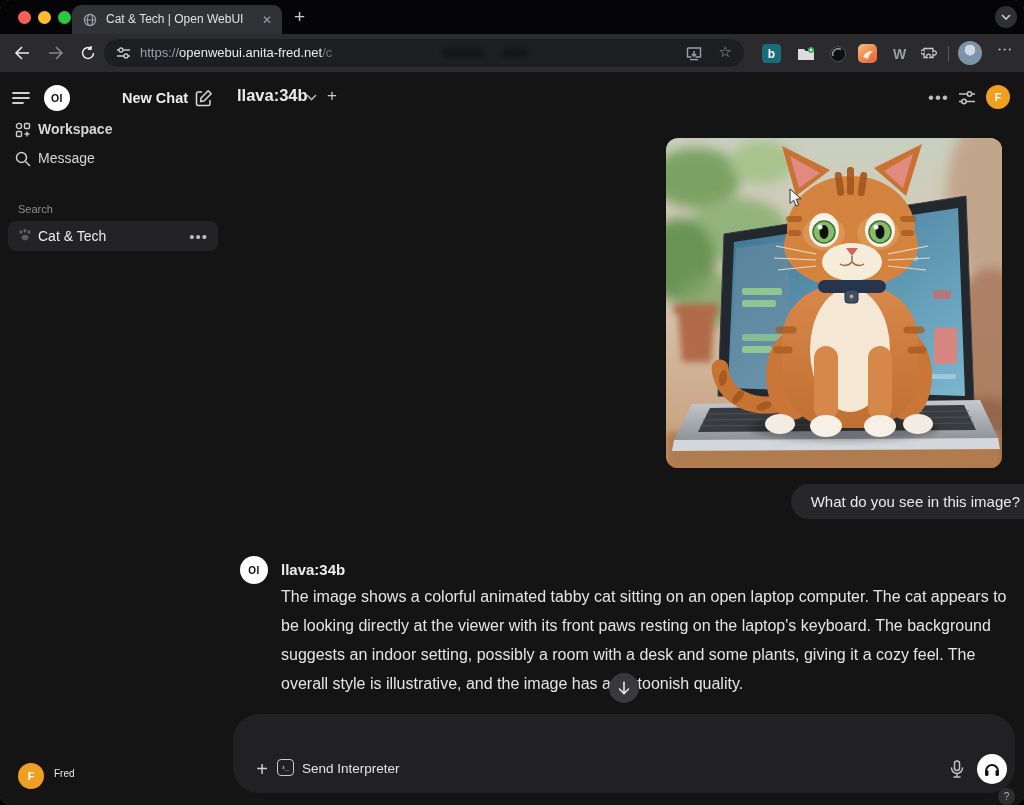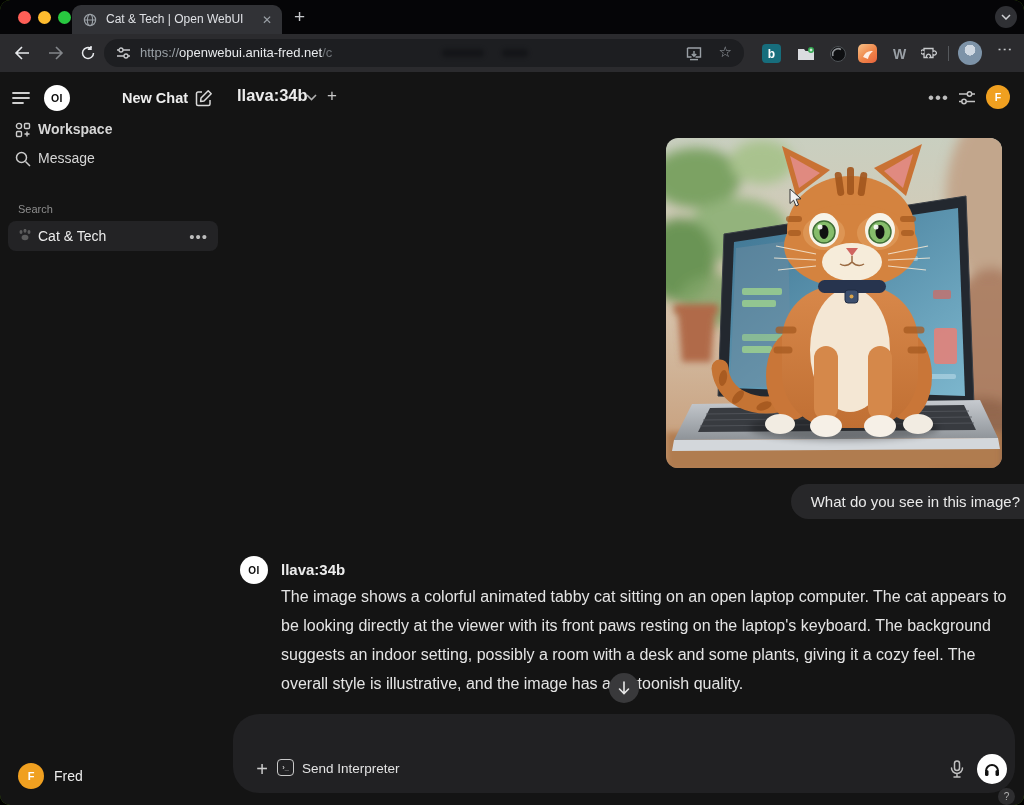--- a/index.html
+++ b/index.html
@@ -40,21 +40,21 @@
   .oi-logo{width:26px;height:26px;border-radius:50%;background:#fff;color:#0a0a0a;
      display:flex;align-items:center;justify-content:center;font-size:10.5px;font-weight:900;letter-spacing:.5px;}
   .muted-head{font-size:12px;color:#9e9e9e;font-weight:500;}
   .today{font-size:11px;color:#8d8d8d;}
   .chatitem{left:8px;top:149px;width:210px;height:30px;border-radius:8px;background:#232325;}
   .chatitem .t{left:30px;top:0;line-height:30px;font-size:14px;color:#ececec;}
   .dots{color:#bdbdbd;font-size:15px;letter-spacing:1px;}
   .userrow{left:10px;top:686px;width:206px;height:36px;border-radius:8px;}
   .uavatar{width:26px;height:26px;border-radius:50%;background:#f0a020;color:#fff;
      display:flex;align-items:center;justify-content:center;font-size:11px;font-weight:700;}
-  .uname{font-size:14px;color:#ececec;}
+  .uname{font-size:10px;color:#ececec;}
 
   .model{left:237px;top:14px;font-size:16.5px;font-weight:700;color:#ececec;}
   .hplus{font-size:17px;color:#c9c9c9;}
   .havatar{left:986px;top:13px;width:24px;height:24px;border-radius:50%;background:#f0a020;color:#fff;
      display:flex;align-items:center;justify-content:center;font-size:10.5px;font-weight:700;}
 
   .genimg{left:666px;top:66px;width:336px;height:330px;border-radius:12px;overflow:hidden;}
   .bubble{top:412px;right:8px;height:35px;line-height:35px;border-radius:18px;background:#272729;
      padding:0 20px;font-size:15px;color:#e9e9e9;white-space:nowrap;}
   .ai-avatar{left:240px;top:484px;width:28px;height:28px;border-radius:50%;background:#fff;color:#0a0a0a;

